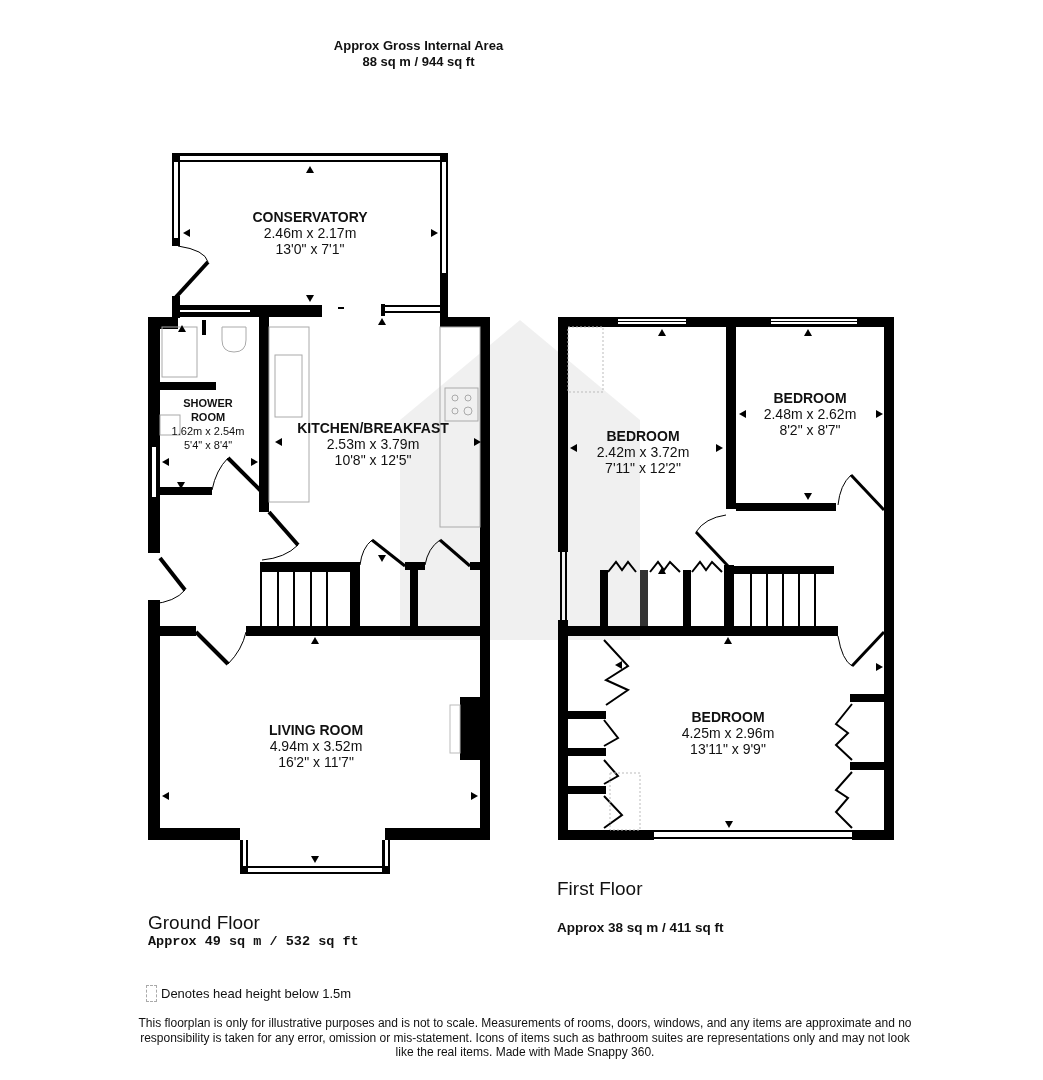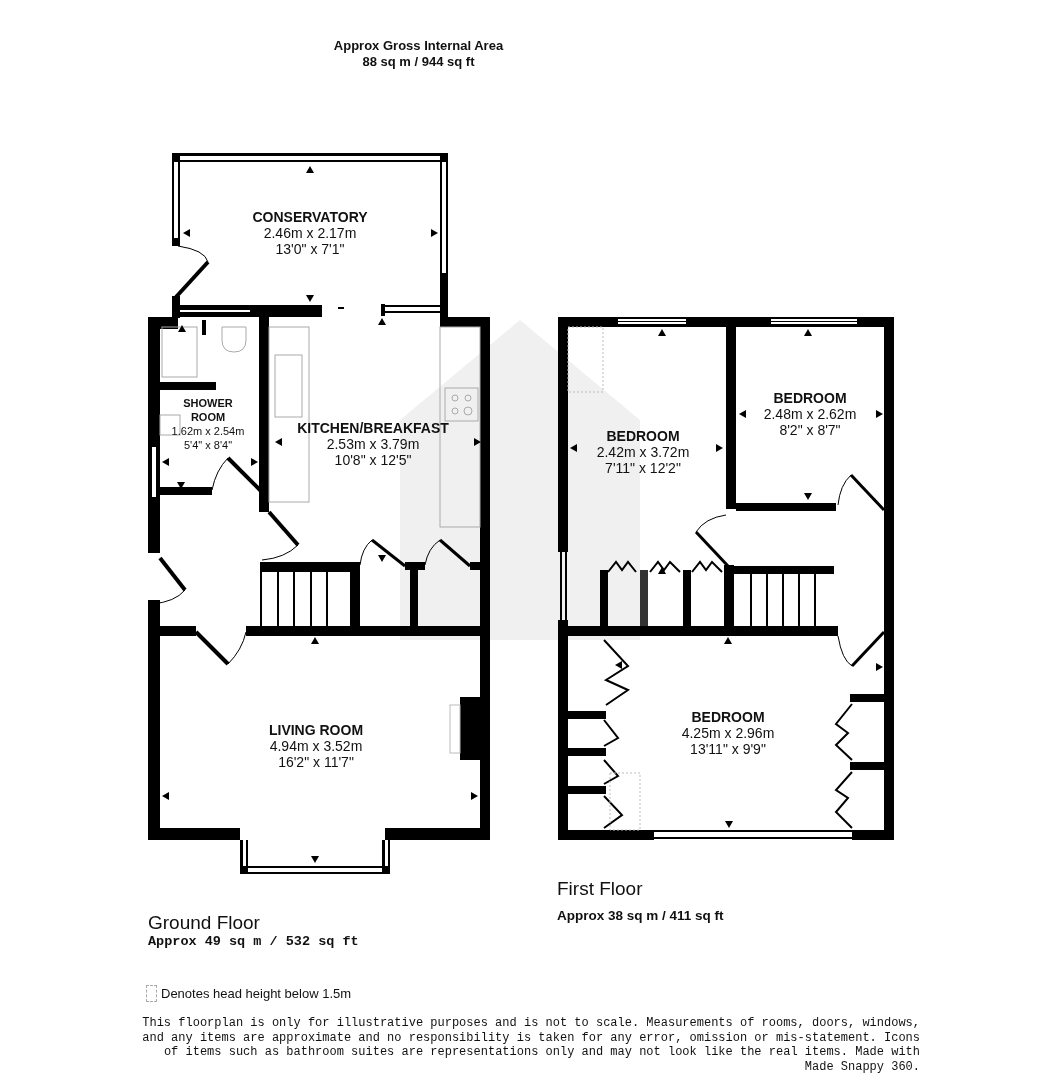--- a/index.html
+++ b/index.html
@@ -7,21 +7,21 @@
   .abs { position:absolute; }
   .hdr { left:0; width:837px; top:38px; text-align:center; font-weight:bold; font-size:13px; line-height:16px; }
   svg.plan { position:absolute; left:0; top:0; }
   .room { position:absolute; text-align:center; font-size:14px; line-height:16px; transform:translateX(-50%); white-space:nowrap; }
   .room .nm { font-weight:bold; }
   .room.small { font-size:11px; line-height:14px; }
   .floor-title { font-size:19px; line-height:22px; }
   .floor-area { font-weight:bold; font-size:13.5px; line-height:16px; }
   .legend { left:146px; top:985px; font-size:13px; display:flex; align-items:center; gap:4px; }
   .legend .box { width:9px; height:15px; border:1px dashed #aaa; }
-  .disclaimer { left:130px; width:790px; top:1016px; text-align:right; font-size:12px; line-height:14.5px;font-family:Liberation Mono, monospace; }
+  .disclaimer { left:130px; width:790px; top:1016px; text-align:center; font-size:12px; line-height:14.5px; }
 </style>
 </head>
 <body>
 
 <div class="abs hdr">
   <div>Approx Gross Internal Area</div>
   <div>88 sq m / 944 sq ft</div>
 </div>
 
 <svg class="plan" width="1043" height="1080" viewBox="0 0 1043 1080">
@@ -259,21 +259,21 @@
   <div>4.25m x 2.96m</div>
   <div>13'11" x 9'9"</div>
 </div>
 
 <div class="abs" style="left:148px; top:912px;">
   <div class="floor-title">Ground Floor</div>
   <div class="floor-area" style="font-family:Liberation Mono, monospace;">Approx 49 sq m / 532 sq ft</div>
 </div>
 <div class="abs" style="left:557px; top:878px;">
   <div class="floor-title">First Floor</div>
-  <div class="floor-area" style="margin-top:8px;">Approx 38 sq m / 411 sq ft</div>
+  <div class="floor-area" style="margin-top:20px;">Approx 38 sq m / 411 sq ft</div>
 </div>
 
 <div class="abs legend">
   <span class="box"></span>
   <span>Denotes head height below 1.5m</span>
 </div>
 
 <div class="abs disclaimer">This floorplan is only for illustrative purposes and is not to scale. Measurements of rooms, doors, windows, and any items are approximate and no responsibility is taken for any error, omission or mis-statement. Icons of items such as bathroom suites are representations only and may not look like the real items. Made with Made Snappy 360.</div>
 
 </body></html>

